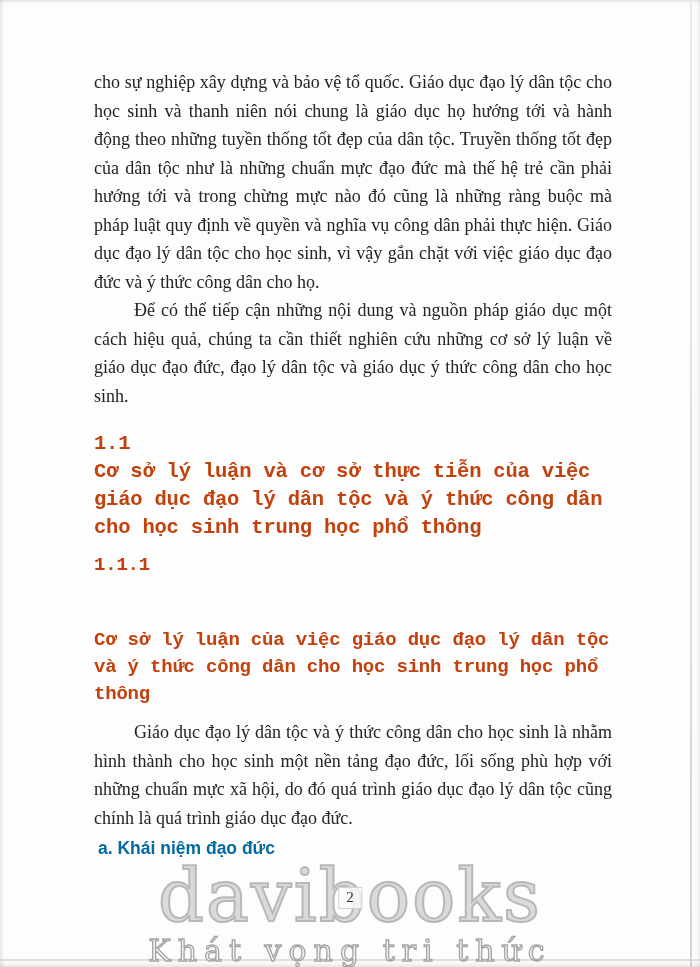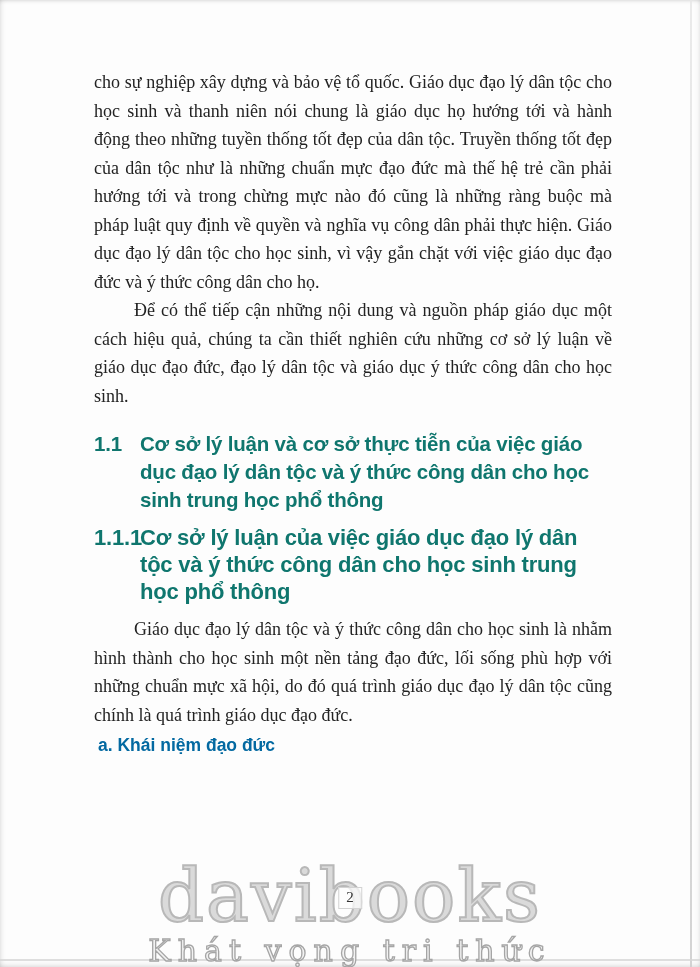--- a/index.html
+++ b/index.html
@@ -55,41 +55,43 @@
     line-height: 28.5px;
     text-align: justify;
     text-justify: inter-word;
     color: #232323;
   }
   p.body.indent { text-indent: 40px; }
 
   .heading {
     display: flex;
     align-items: flex-start;
-    font-family: Liberation Sans, sans-serif;
+    font-family: Liberation Mono, monospace;
     font-weight: bold;
-    color: #0f766e;
+    color: #c2410c;
     letter-spacing: -0.2px;
+    flex-direction: column;
   }
   .heading .hnum { flex: 0 0 auto; }
   .heading .htext { flex: 1 1 auto; }
 
   .h-major {
     margin-top: 20px;
     margin-bottom: 10px;
     font-size: 20.5px;
     line-height: 28px;
   }
   .h-major .hnum { width: 46px; }
 
   .h-minor {
     margin-top: 4px;
     margin-bottom: 10px;
-    font-size: 22px;
+    font-size: 19px;
     line-height: 27px;
+    gap: 48px;
   }
   .h-minor .hnum { width: 46px; }
 
   .subheading-1 {
     margin: 10px 0 8px 0;
     padding-left: 40px;
     font-family: "Liberation Sans", "DejaVu Sans", sans-serif;
     font-weight: bold;
     font-size: 17.5px;
     line-height: 24px;

